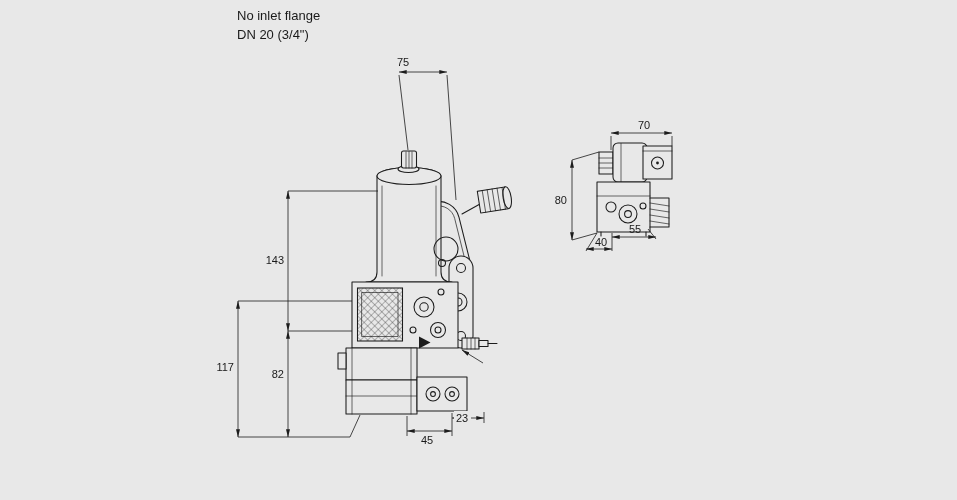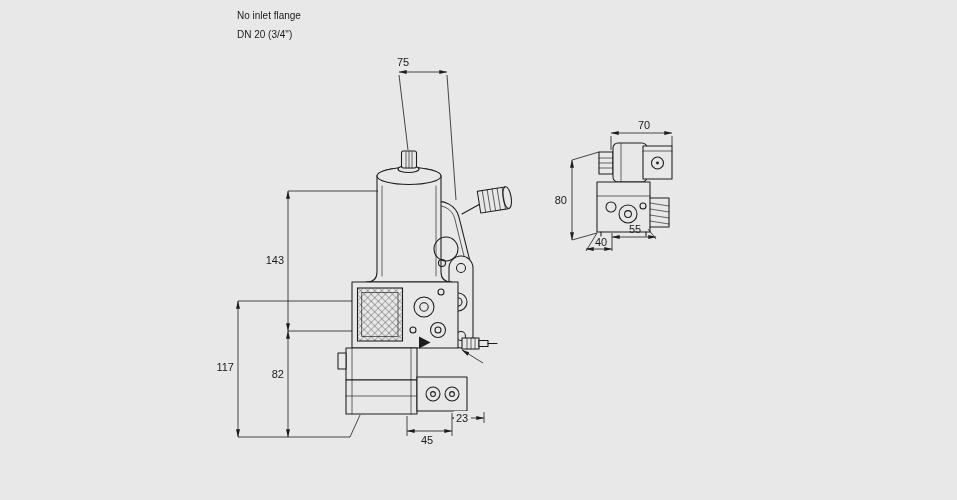--- a/index.html
+++ b/index.html
@@ -5,21 +5,21 @@
   html,body{margin:0;padding:0;}
   body{
     width:957px;height:500px;
     background:#e8e8e8;
     font-family:"Liberation Sans",sans-serif;
     position:relative;overflow:hidden;
   }
   .canvas{position:absolute;inset:0;}
   .title{
     position:absolute;left:237px;top:6px;
-    color:#1a1a1a;font-size:10px;line-height:19px;
+    color:#1a1a1a;font-size:13px;line-height:19px;
   }
   svg{position:absolute;left:0;top:0;}
   .ln{fill:none;stroke:#1c1c1c;stroke-width:1.05;stroke-linecap:round;stroke-linejoin:round;}
   .shape{fill:#e8e8e8;stroke:#1c1c1c;stroke-width:1.05;stroke-linejoin:round;}
   .thin{stroke-width:0.65;}
   .dim{fill:none;stroke:#1c1c1c;stroke-width:0.8;}
   .dimtext{font-family:"Liberation Sans",sans-serif;font-size:11px;fill:#1a1a1a;stroke:none;}
   .filldark{fill:#1c1c1c;stroke:none;}
 </style>
 </head>

